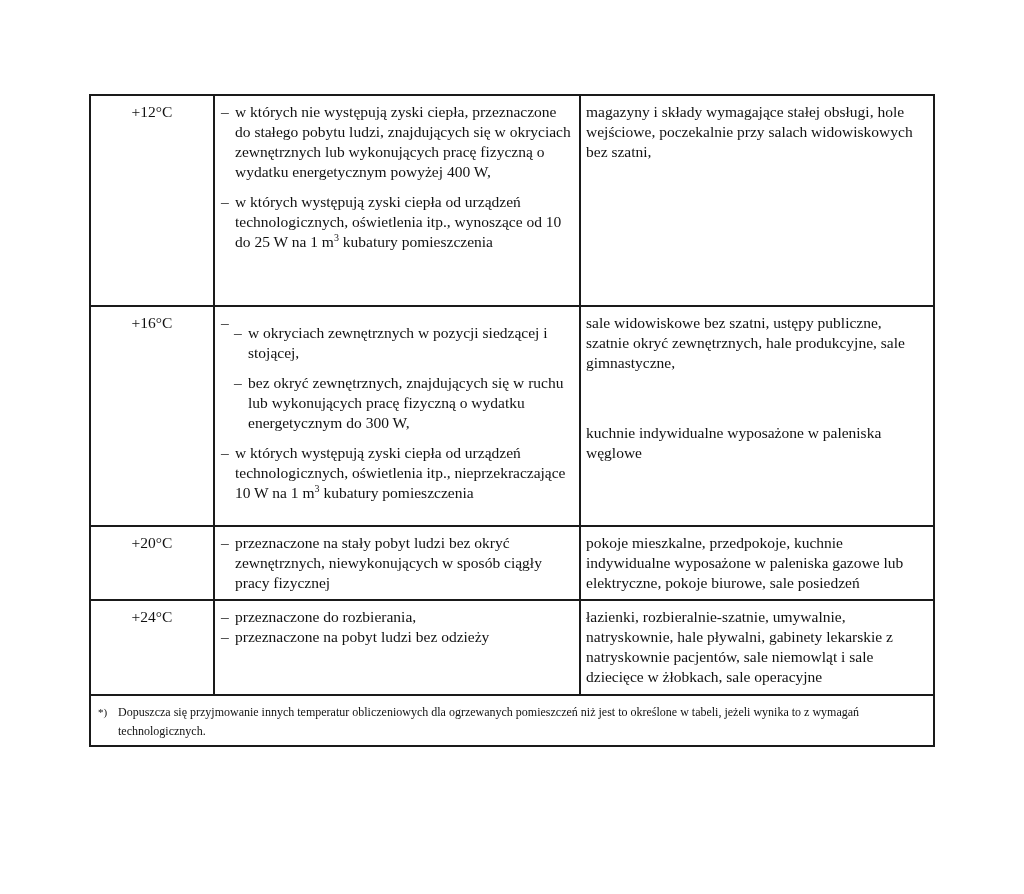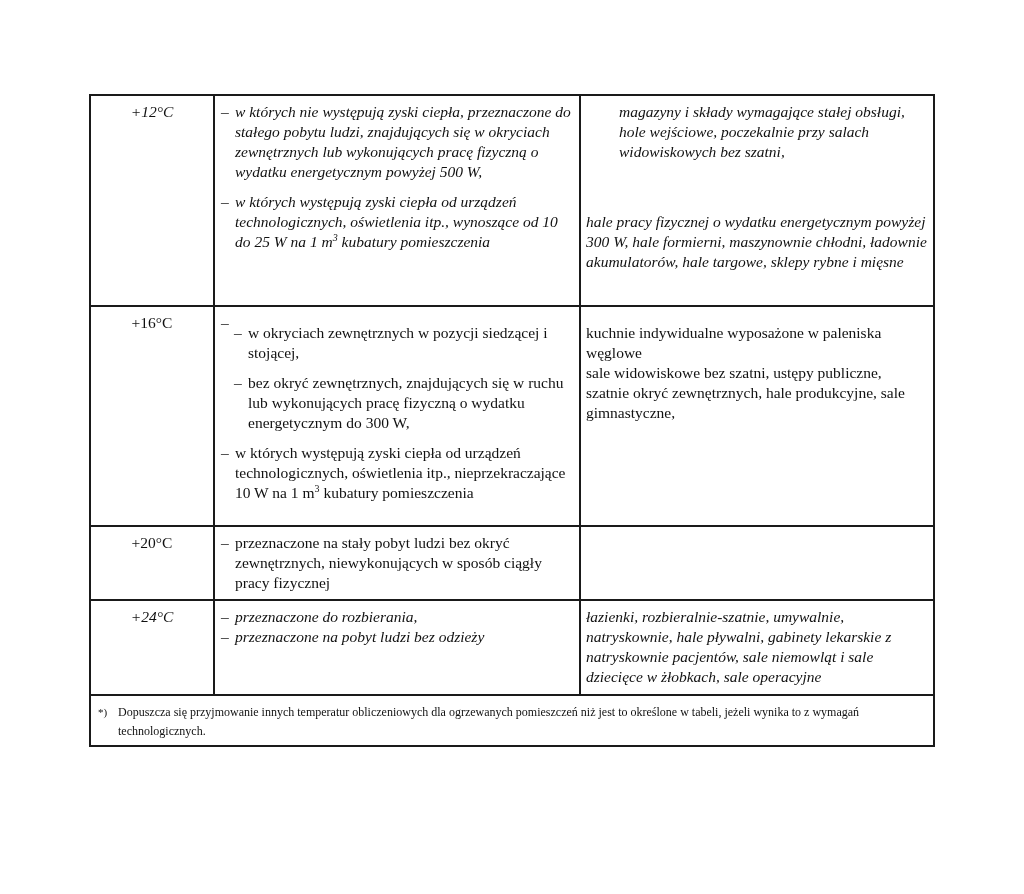--- a/index.html
+++ b/index.html
@@ -78,46 +78,45 @@
     position: absolute;
     left: 7px;
     top: 6px;
     font-size: 11px;
   }
   .foot .txt {
     padding-left: 20px;
     font-size: 12px;
     line-height: 19px;
   }
-  .r1 { height: 211px; font-style: italic; }
+  .r1 { height: 211px; }
   .r2 { height: 220px; }
   .r3 { height: 74px; }
-  .r4 { height: 95px; font-style: italic; }
+  .r4 { height: 95px; }
   .r5 { height: 49px; }
 </style>
 </head>
 <body>
 
 <div class="tbl">
 
   <div class="row r1">
     <div class="c1">+12°C</div>
     <div class="c2">
       <div class="item">
         <span class="dash">–</span>
-        <span>w których nie występują zyski ciepła, przeznaczone do stałego pobytu ludzi, znajdujących się w okryciach zewnętrznych lub wykonujących pracę fizyczną o wydatku energetycznym powyżej 500 W,</span>
+        <span>w których nie występują zyski ciepła, przeznaczone do stałego pobytu ludzi, znajdujących się w okryciach zewnętrznych lub wykonujących pracę fizyczną o wydatku energetycznym powyżej 400 W,</span>
       </div>
       <div class="item gap">
         <span class="dash">–</span>
         <span>w których występują zyski ciepła od urządzeń technologicznych, oświetlenia itp., wynoszące od 10 do 25 W na 1 m</span><sup>3</sup><span> kubatury pomieszczenia</span>
       </div>
     </div>
     <div class="c3">
-      <div style="min-height:100px;margin-left:33px;">magazyny i składy wymagające stałej obsługi, hole wejściowe, poczekalnie przy salach widowiskowych bez szatni,</div>
-      <div style="margin-top:10px;">hale pracy fizycznej o wydatku energetycznym powyżej 300 W, hale formierni, maszynownie chłodni, ładownie akumulatorów, hale targowe, sklepy rybne i mięsne</div>
+      <div style="min-height:100px;">magazyny i składy wymagające stałej obsługi, hole wejściowe, poczekalnie przy salach widowiskowych bez szatni,</div>
     </div>
   </div>
 
   <div class="row r2">
     <div class="c1">+16°C</div>
     <div class="c2">
       <div class="item">
         <span class="dash">–</span>
       </div>
       <div class="sub gap">
@@ -127,32 +126,35 @@
       <div class="sub gap">
         <span class="dash">–</span>
         <span>bez okryć zewnętrznych, znajdujących się w ruchu lub wykonujących pracę fizyczną o wydatku energetycznym do 300 W,</span>
       </div>
       <div class="item gap">
         <span class="dash">–</span>
         <span>w których występują zyski ciepła od urządzeń technologicznych, oświetlenia itp., nieprzekraczające 10 W na 1 m</span><sup>3</sup><span> kubatury pomieszczenia</span>
       </div>
     </div>
     <div class="c3">
+      <div style="min-height:100px;">sale widowiskowe bez szatni, ustępy publiczne, szatnie okryć zewnętrznych, hale produkcyjne, sale gimnastyczne,</div>
       <div style="margin-top:10px;">kuchnie indywidualne wyposażone w paleniska węglowe</div>
-      <div style="min-height:100px;">sale widowiskowe bez szatni, ustępy publiczne, szatnie okryć zewnętrznych, hale produkcyjne, sale gimnastyczne,</div>
     </div>
   </div>
 
   <div class="row r3">
     <div class="c1">+20°C</div>
     <div class="c2">
       <div class="item">
         <span class="dash">–</span>
         <span>przeznaczone na stały pobyt ludzi bez okryć zewnętrznych, niewykonujących w sposób ciągły pracy fizycznej</span>
       </div>
+    </div>
+    <div class="c3">
+      <div>pokoje mieszkalne, przedpokoje, kuchnie indywidualne wyposażone w paleniska gazowe lub elektryczne, pokoje biurowe, sale posiedzeń</div>
     </div>
   </div>
 
   <div class="row r4">
     <div class="c1">+24°C</div>
     <div class="c2">
       <div class="item">
         <span class="dash">–</span>
         <span>przeznaczone do rozbierania,</span>
       </div>

